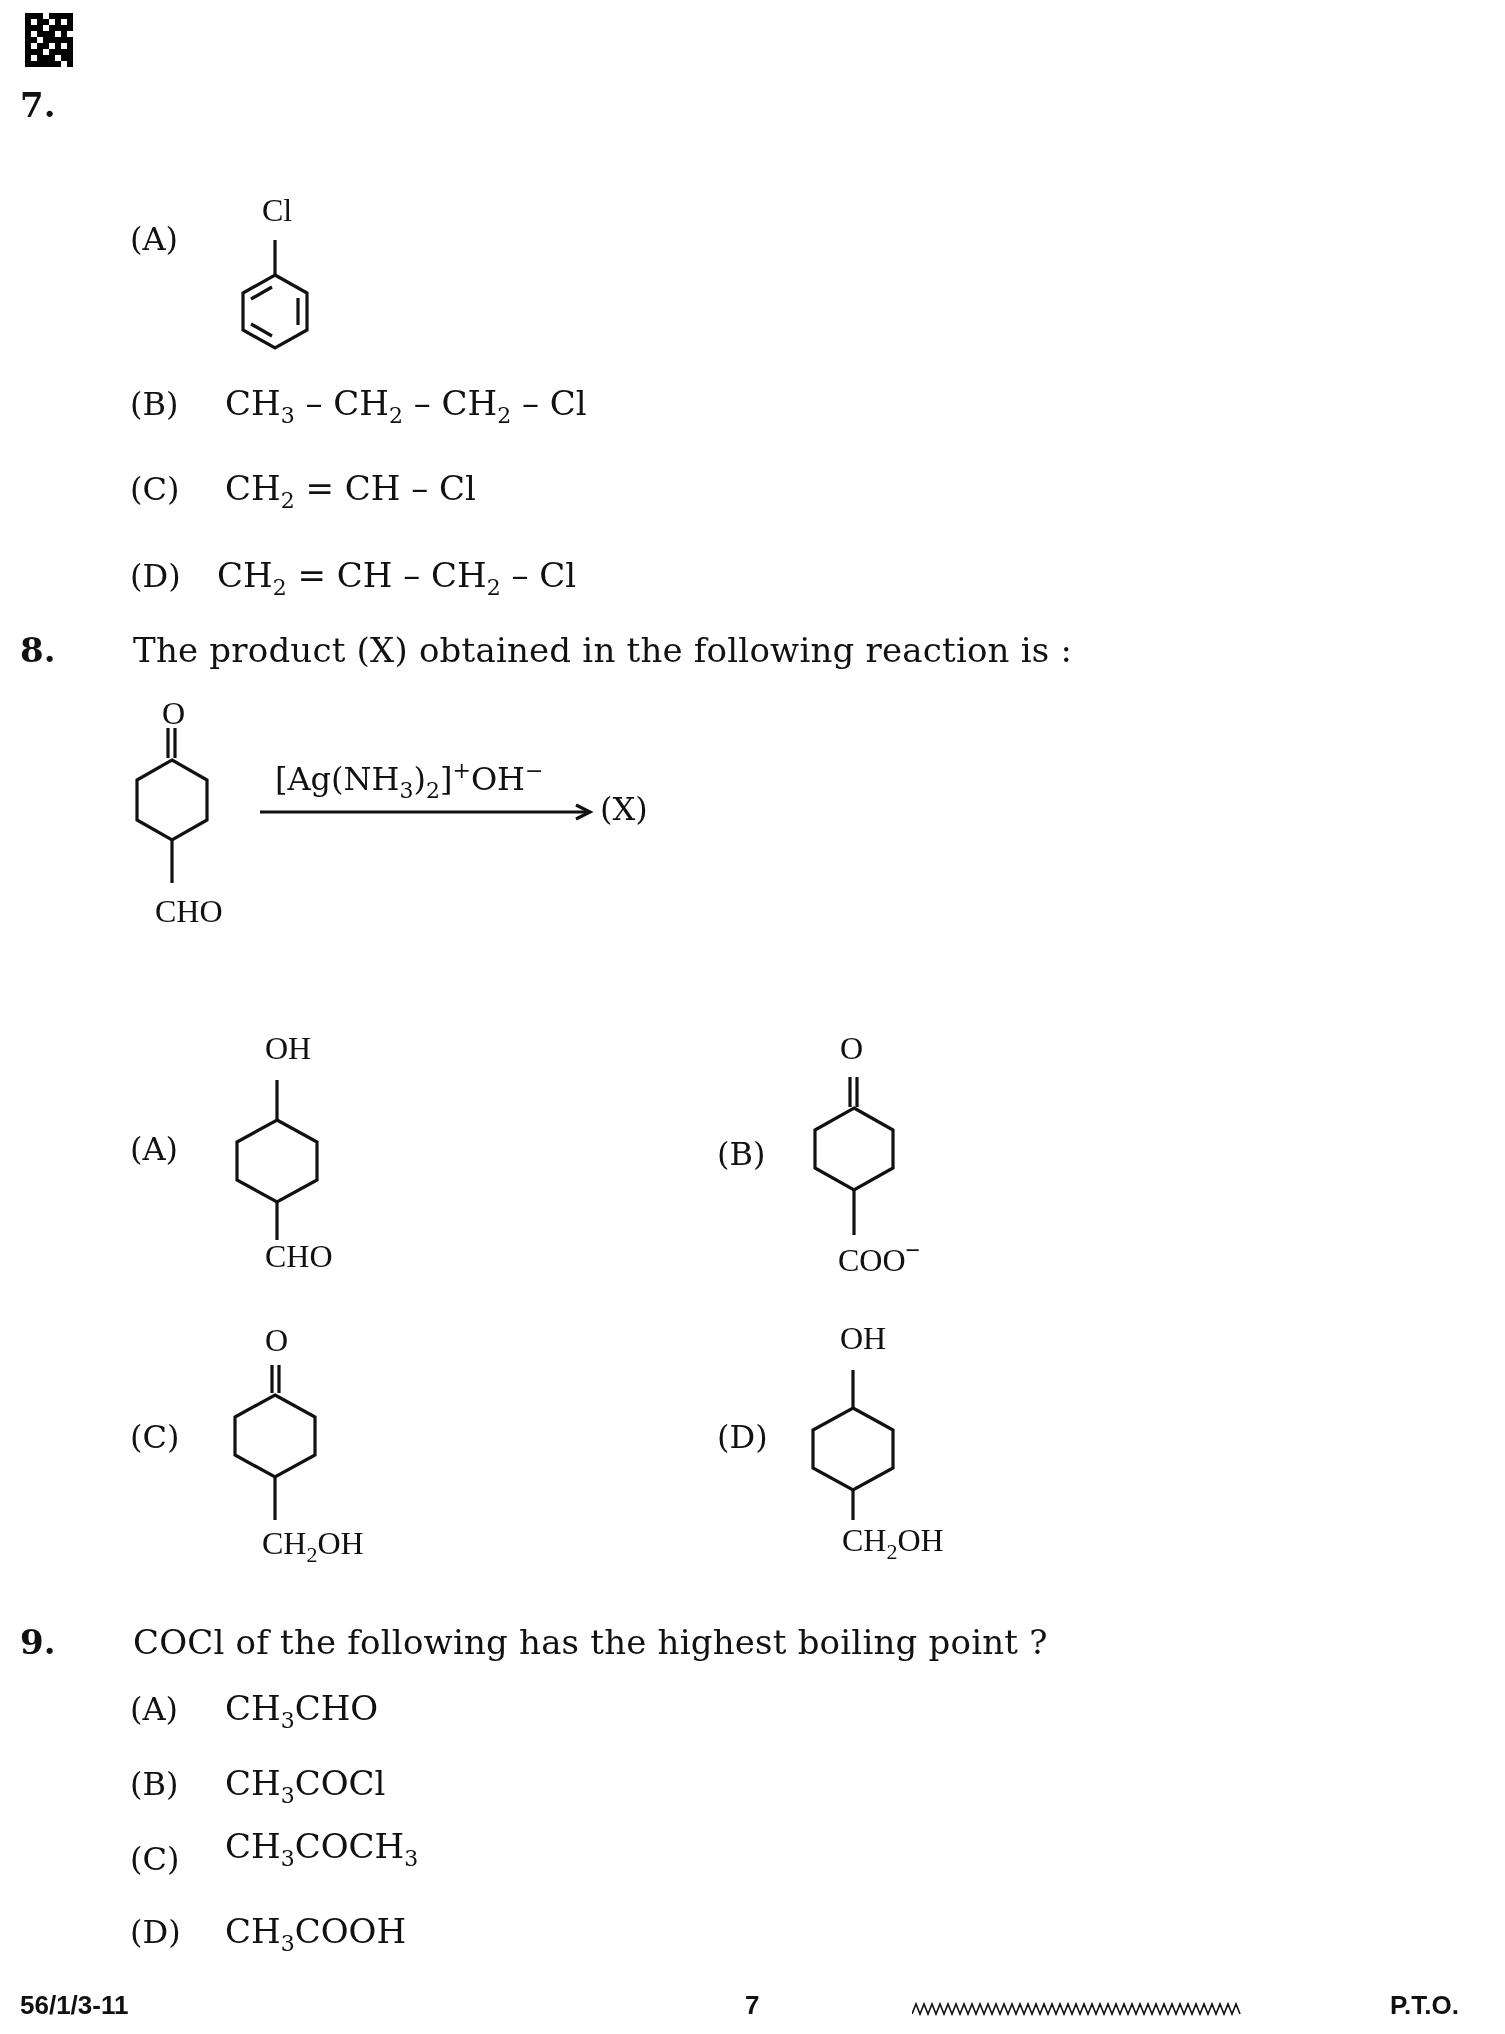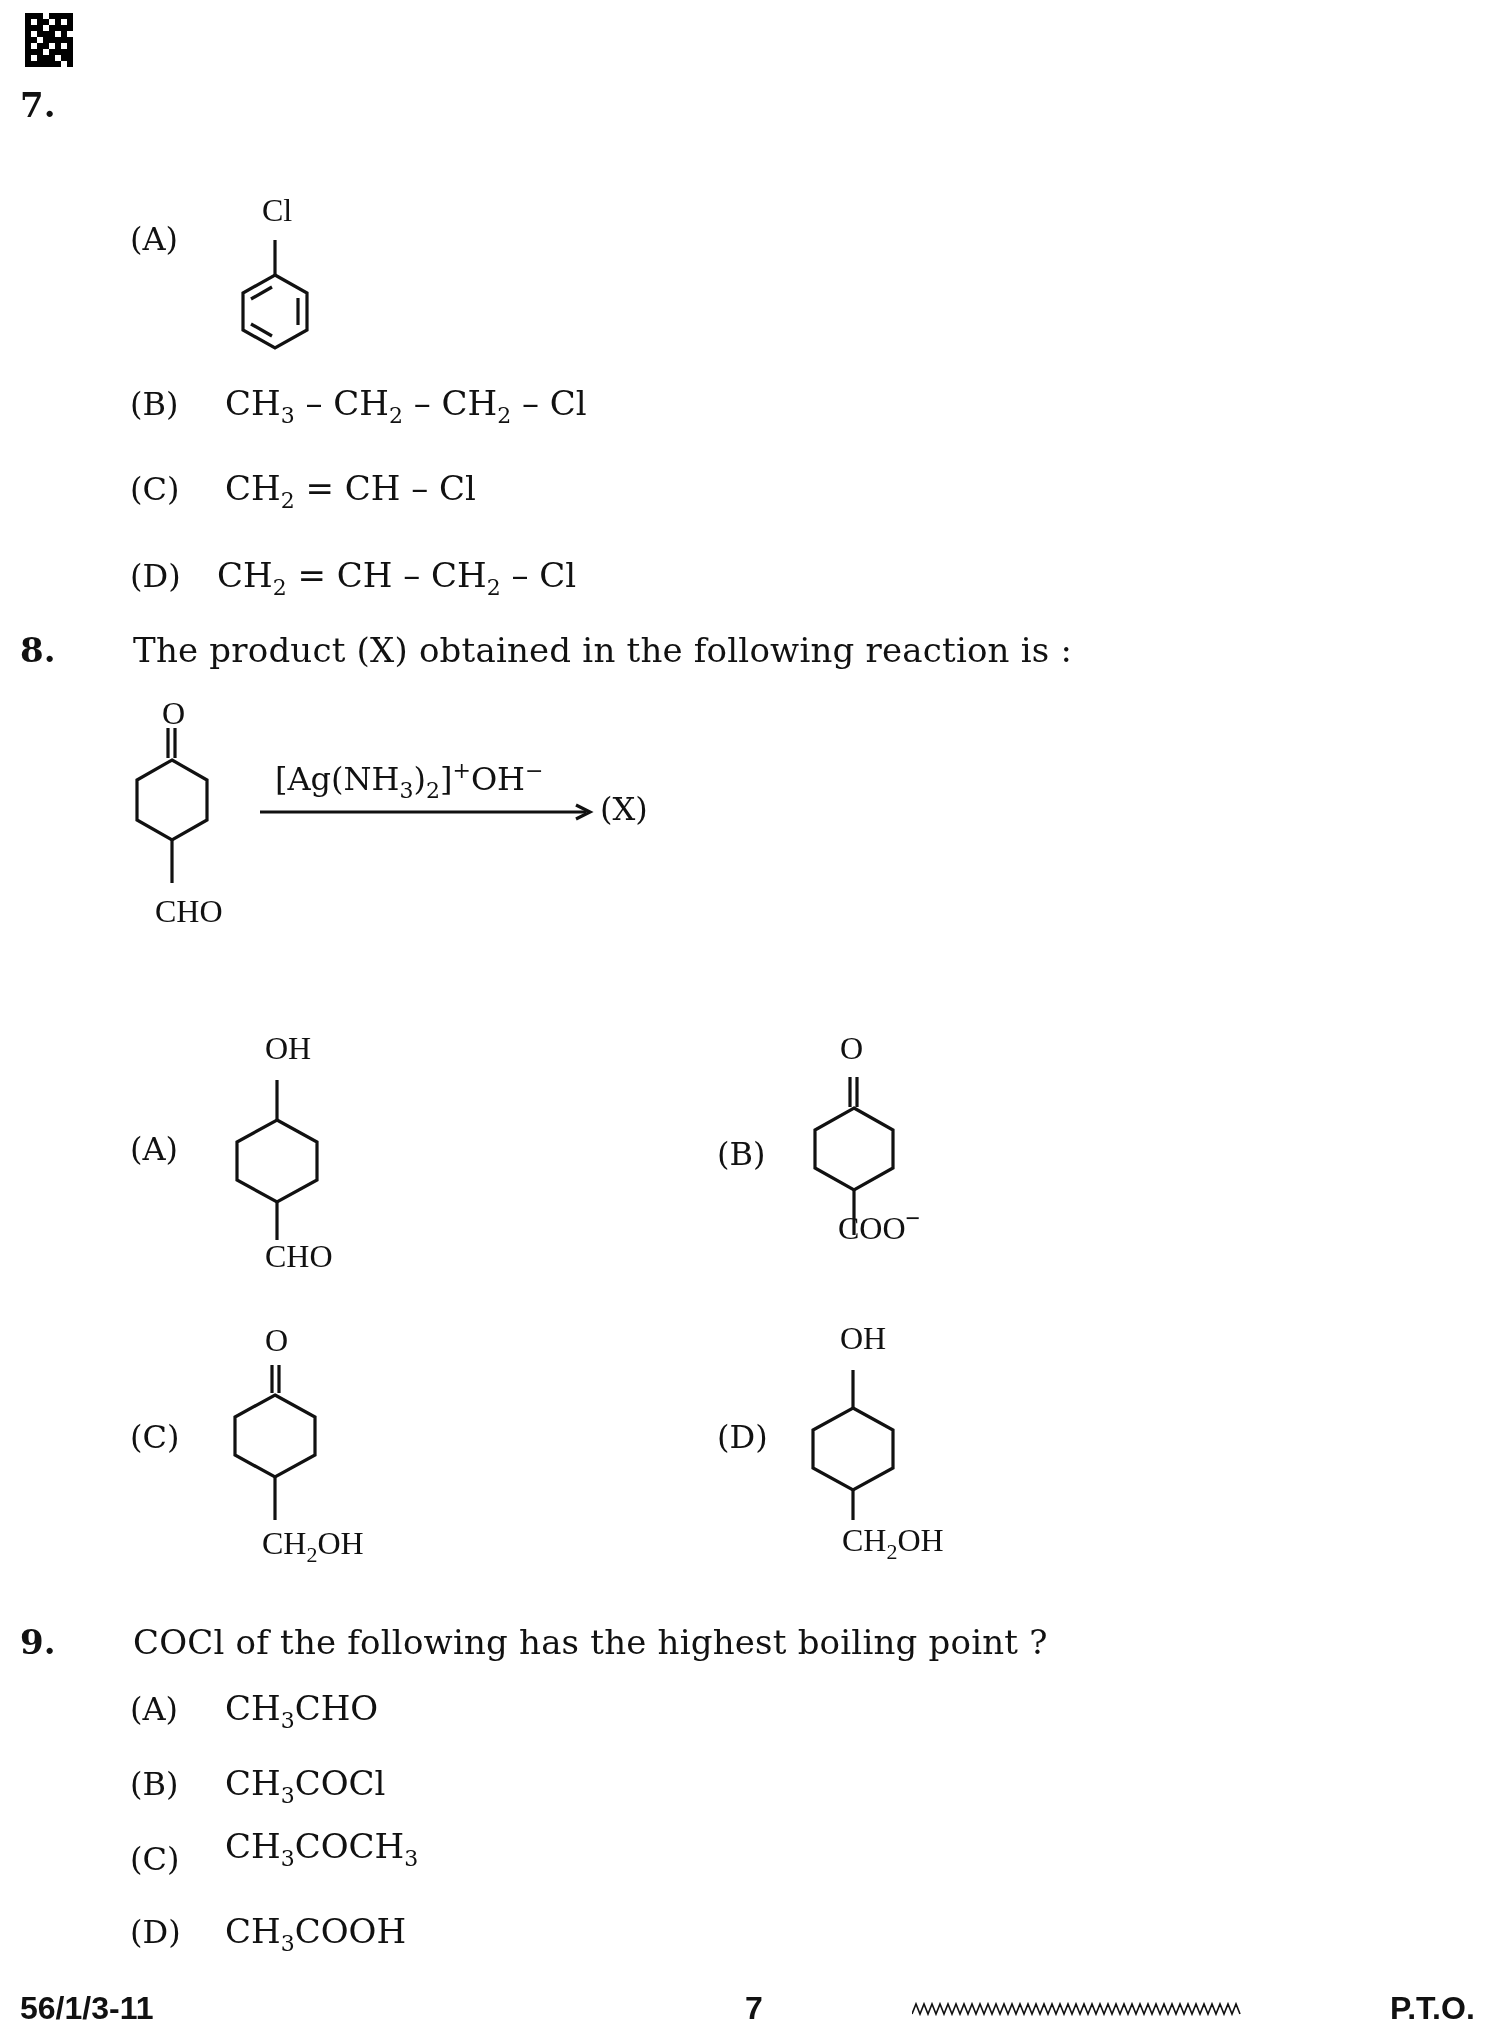--- a/index.html
+++ b/index.html
@@ -10,21 +10,21 @@
   }
   .abs { position:absolute; }
   .qnum { font-weight:bold; font-size:34px; }
   .qtext { font-size:34px; line-height:46px; letter-spacing:0.2px; }
   .opt-label { font-size:32px; }
   .formula { font-size:34px; }
   .formula sub { font-size:22px; vertical-align:-8px; line-height:0; }
   .formula sup { font-size:22px; vertical-align:12px; line-height:0; }
   .chem-label { font-size:32px; font-family:"Liberation Serif", serif; }
   .chem-label sub { font-size:22px; vertical-align:-8px; line-height:0; }
-  .footer { font-family:"Liberation Sans", sans-serif; font-size:32px; font-weight:bold; }
+  .footer { font-family:"Liberation Sans", sans-serif; font-size:26px; font-weight:bold; }
   .qr { display:grid; grid-template-columns:repeat(8,6px); grid-template-rows:repeat(9,6px); gap:0; }
   .qr span { width:6px; height:6px; }
   .qr .b { background:#000; }
   svg line, svg polyline, svg polygon { stroke:#111; stroke-width:3.2; fill:none; stroke-linejoin:miter; }
 </style>
 </head>
 <body>
 
 <div class="abs qr" style="left:25px;top:13px;">
   <span class="b"></span>
@@ -164,21 +164,21 @@
   <div class="abs chem-label" style="left:265px;top:1238px;">CHO</div>
 
   <div class="abs opt-label" style="left:717px;top:1135px;">(B)</div>
   <div class="abs chem-label" style="left:840px;top:1030px;">O</div>
   <svg class="abs" style="left:808px;top:1075px;" width="90" height="160" viewBox="0 0 90 160">
     <line x1="42" y1="2" x2="42" y2="32"></line>
     <line x1="49" y1="2" x2="49" y2="32"></line>
     <polygon points="46,33 85,55 85,93 46,115 7,93 7,55"></polygon>
     <line x1="46" y1="115" x2="46" y2="160"></line>
   </svg>
-  <div class="abs chem-label" style="left:838px;top:1204px;">
+  <div class="abs chem-label" style="left:838px;top:1236px;">
     <span>COO</span><span style="font-size:26px;vertical-align:12px;font-weight:bold;">−</span>
   </div>
 
   <div class="abs opt-label" style="left:130px;top:1418px;">(C)</div>
   <div class="abs chem-label" style="left:265px;top:1322px;">O</div>
   <svg class="abs" style="left:230px;top:1365px;" width="90" height="155" viewBox="0 0 90 155">
     <line x1="42" y1="0" x2="42" y2="28"></line>
     <line x1="49" y1="0" x2="49" y2="28"></line>
     <polygon points="45,30 85,52 85,90 45,112 5,90 5,52"></polygon>
     <line x1="45" y1="112" x2="45" y2="155"></line>

